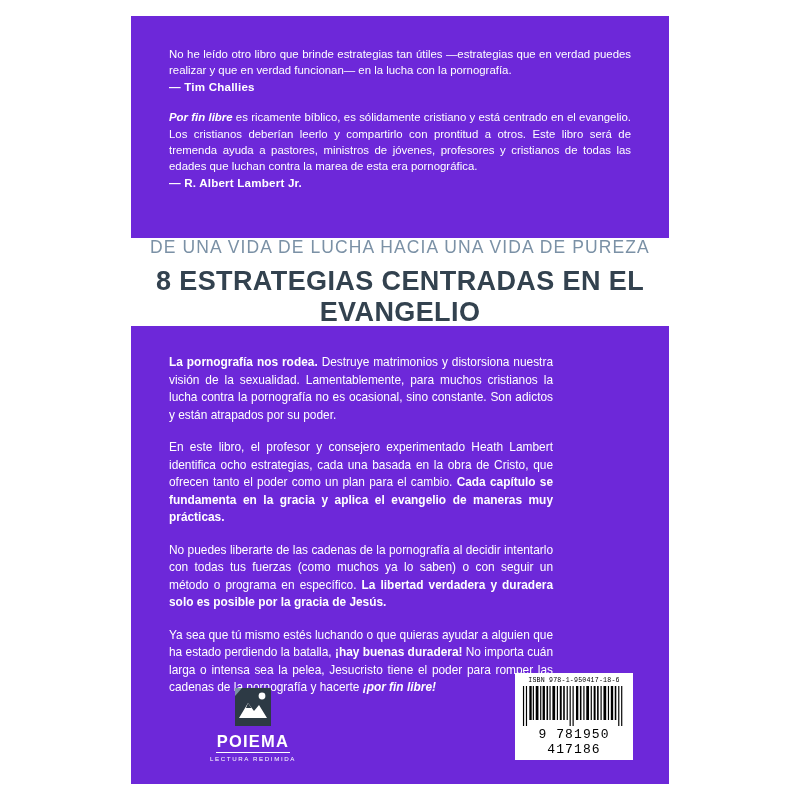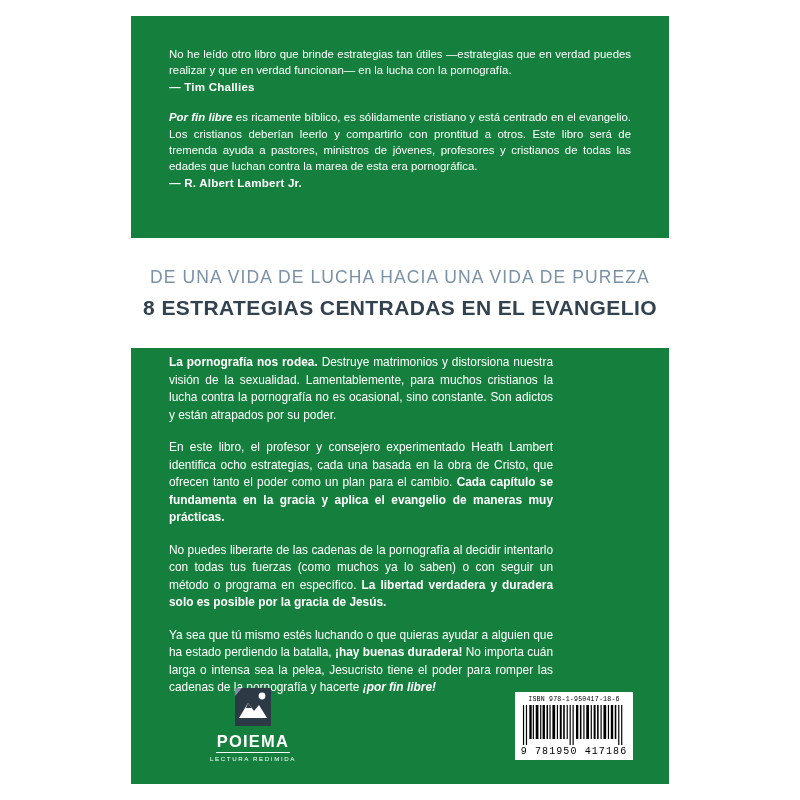--- a/index.html
+++ b/index.html
@@ -18,21 +18,21 @@
     width: 800px;
     height: 800px;
     background: #ffffff;
   }
   .cover {
     position: absolute;
     left: 131px;
     top: 16px;
     width: 538px;
     height: 768px;
-    background: #15803d;
+    background: #6d28d9;
     overflow: hidden;
   }
 
   
   .endorsements {
     padding: 30px 38px 0 38px;
     color: #ffffff;
   }
   .endorse-p {
     font-size: 11.4px;
@@ -50,39 +50,40 @@
     letter-spacing: 0.2px;
   }
   .endorse-p i { font-style: italic; font-weight: bold; }
 
   
   .band {
     position: absolute;
     left: 0;
     top: 222px;
     width: 538px;
-    height: 110px;
+    height: 88px;
     background: #ffffff;
     display: flex;
     flex-direction: column;
     align-items: center;
     justify-content: center;
   }
   .band-line1 {
     font-size: 17.5px;
     letter-spacing: 1.1px;
     color: #7b91a6;
     text-align: center;
     margin-bottom: 8px;
     font-weight: normal;
   }
   .band-line2 {
-    font-size: 21px;
+    font-size: 27px;
     letter-spacing: 0.4px;
     color: #33424f;
+    text-align: center;
     font-weight: bold;
   }
 
   
   .body-copy {
     position: absolute;
     left: 0;
     top: 338px;
     width: 460px;
     padding: 0 38px;
@@ -183,21 +184,21 @@
     letter-spacing: 0.2px;
     margin-bottom: 2px;
   }
   .barcode {
     height: 40px;
     width: 100%;
     display: block;
   }
   .isbn-bottom {
     font-family: "Liberation Mono", monospace;
-    font-size: 10px;
+    font-size: 13px;
     color: #000000;
     text-align: center;
     letter-spacing: 1.1px;
     margin-top: 1px;
   }
 </style>
 </head>
 <body>
 
 <div class="page">

